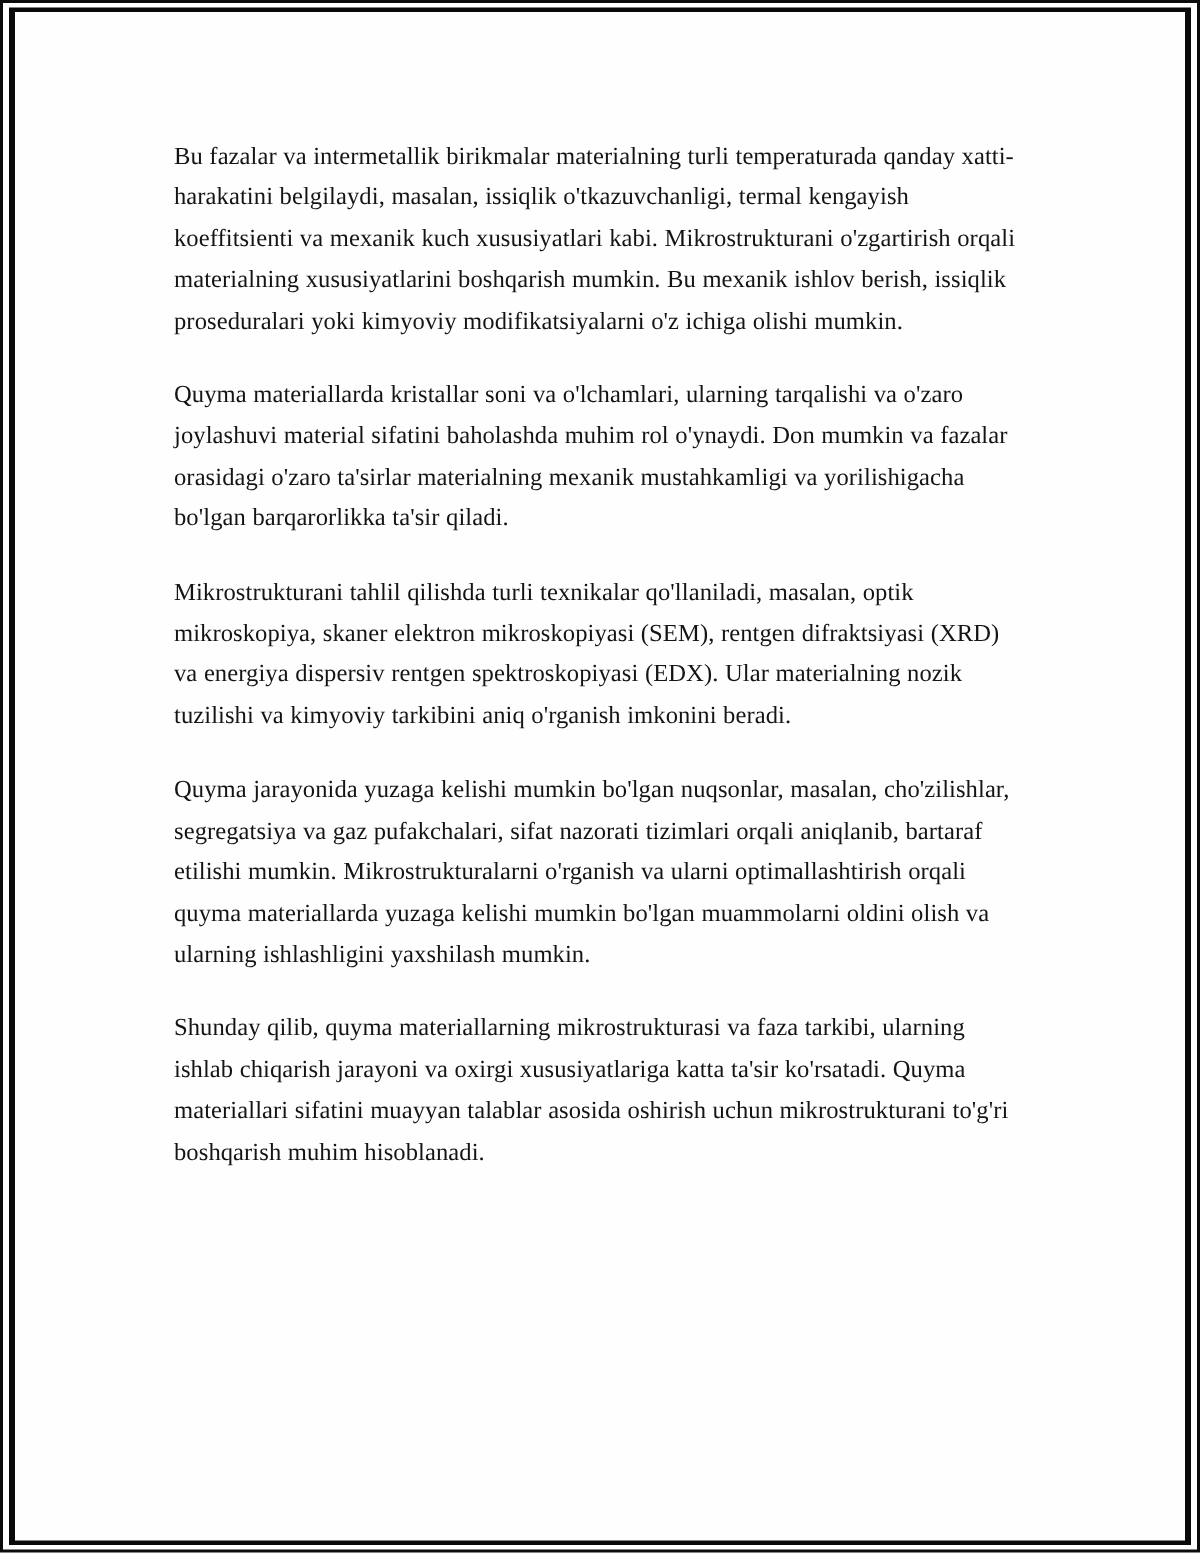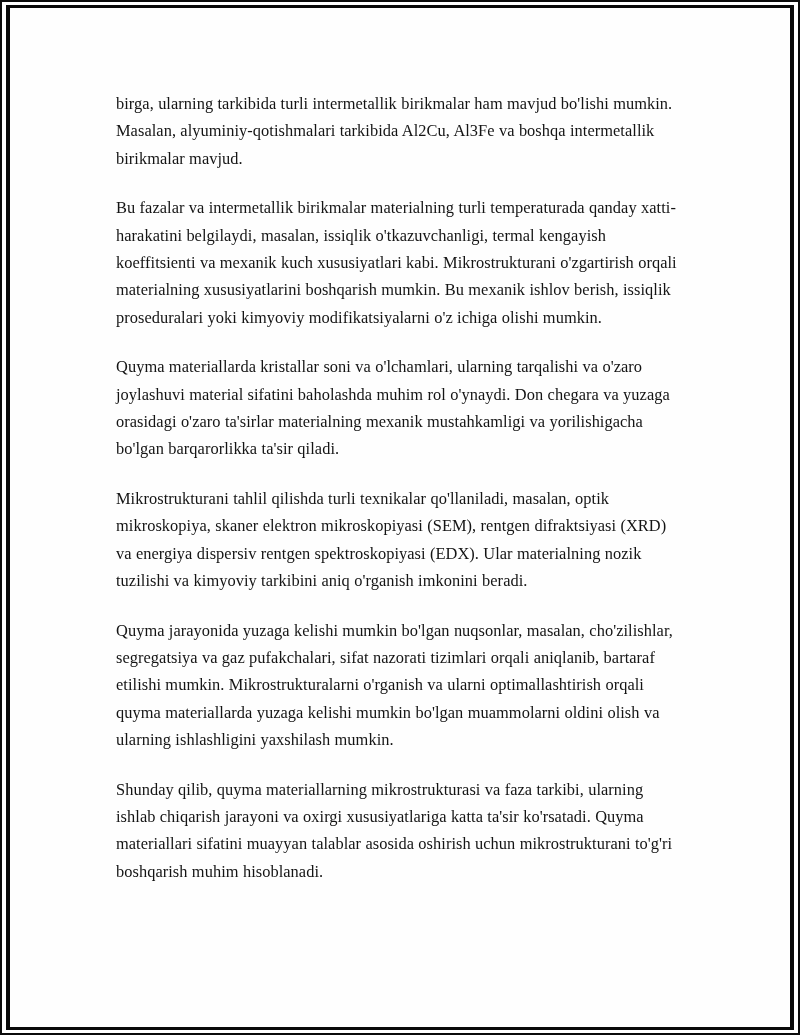--- a/index.html
+++ b/index.html
@@ -78,20 +78,19 @@
 </style>
 </head>
 <body>
 
 <div class="page-frame">
   <div class="page-frame-inner"></div>
 </div>
 
 <div class="paper">
   <div class="doc-body">
-    <p class="para">birga, ularning tarkibida turli intermetallik birikmalar ham mavjud bo'lishi mumkin. Masalan, alyuminiy-qotishmalari tarkibida Al2Cu, Al3Fe va boshqa intermetallik birikmalar mavjud.</p>
     <p class="para">Bu fazalar va intermetallik birikmalar materialning turli temperaturada qanday xatti-harakatini belgilaydi, masalan, issiqlik o'tkazuvchanligi, termal kengayish koeffitsienti va mexanik kuch xususiyatlari kabi. Mikrostrukturani o'zgartirish orqali materialning xususiyatlarini boshqarish mumkin. Bu mexanik ishlov berish, issiqlik proseduralari yoki kimyoviy modifikatsiyalarni o'z ichiga olishi mumkin.</p>
-    <p class="para">Quyma materiallarda kristallar soni va o'lchamlari, ularning tarqalishi va o'zaro joylashuvi material sifatini baholashda muhim rol o'ynaydi. Don chegara va yuzaga orasidagi o'zaro ta'sirlar materialning mexanik mustahkamligi va yorilishigacha bo'lgan barqarorlikka ta'sir qiladi.</p>
+    <p class="para">Quyma materiallarda kristallar soni va o'lchamlari, ularning tarqalishi va o'zaro joylashuvi material sifatini baholashda muhim rol o'ynaydi. Don mumkin va fazalar orasidagi o'zaro ta'sirlar materialning mexanik mustahkamligi va yorilishigacha bo'lgan barqarorlikka ta'sir qiladi.</p>
     <p class="para">Mikrostrukturani tahlil qilishda turli texnikalar qo'llaniladi, masalan, optik mikroskopiya, skaner elektron mikroskopiyasi (SEM), rentgen difraktsiyasi (XRD) va energiya dispersiv rentgen spektroskopiyasi (EDX). Ular materialning nozik tuzilishi va kimyoviy tarkibini aniq o'rganish imkonini beradi.</p>
     <p class="para">Quyma jarayonida yuzaga kelishi mumkin bo'lgan nuqsonlar, masalan, cho'zilishlar, segregatsiya va gaz pufakchalari, sifat nazorati tizimlari orqali aniqlanib, bartaraf etilishi mumkin. Mikrostrukturalarni o'rganish va ularni optimallashtirish orqali quyma materiallarda yuzaga kelishi mumkin bo'lgan muammolarni oldini olish va ularning ishlashligini yaxshilash mumkin.</p>
     <p class="para">Shunday qilib, quyma materiallarning mikrostrukturasi va faza tarkibi, ularning ishlab chiqarish jarayoni va oxirgi xususiyatlariga katta ta'sir ko'rsatadi. Quyma materiallari sifatini muayyan talablar asosida oshirish uchun mikrostrukturani to'g'ri boshqarish muhim hisoblanadi.</p>
   </div>
 </div>
 
 </body></html>

